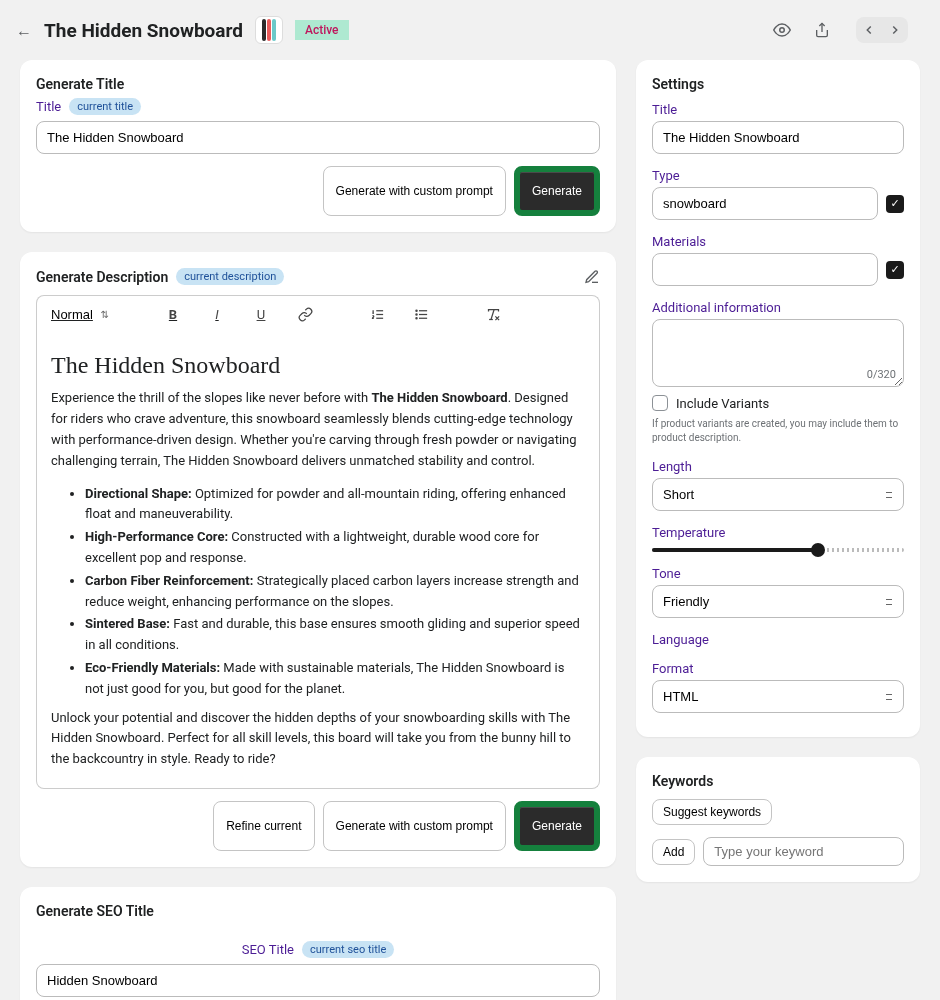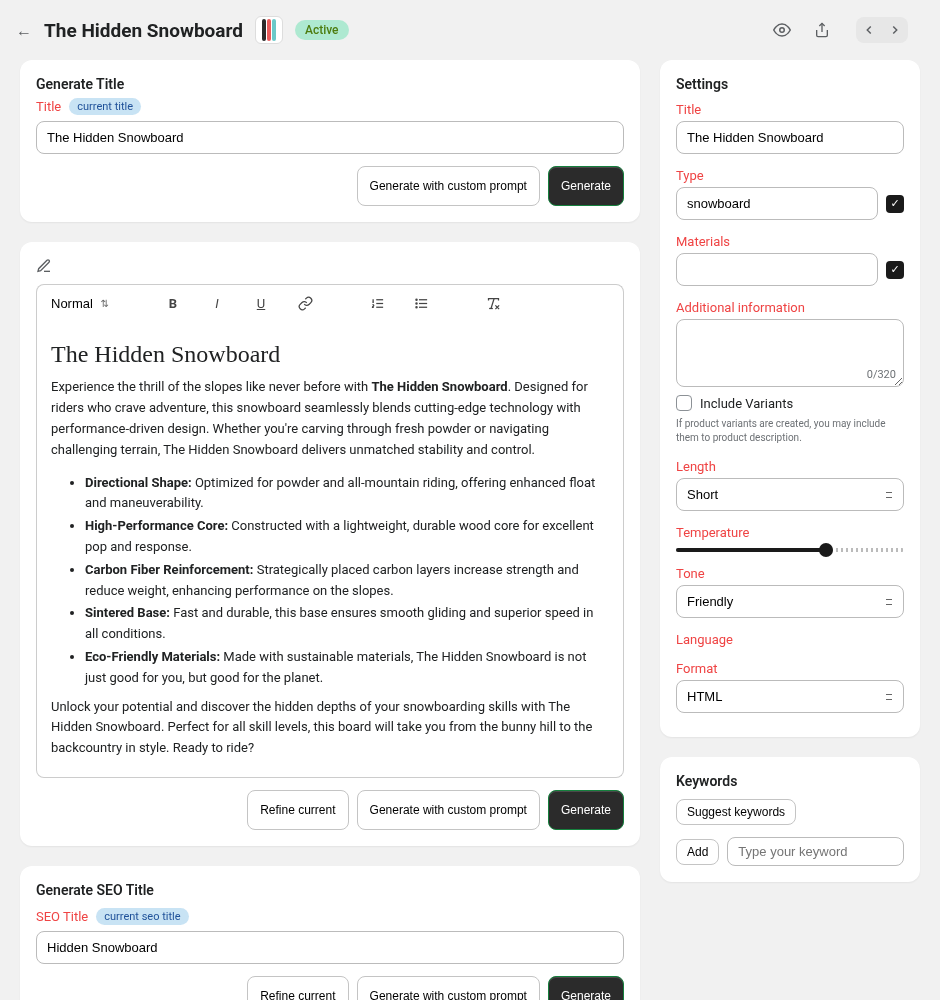--- a/index.html
+++ b/index.html
@@ -2,44 +2,44 @@
 <html><head>
 <meta charset="utf-8">
 <style>
 * { box-sizing: border-box; margin: 0; padding: 0; }
 body { font-family: -apple-system, BlinkMacSystemFont, "Segoe UI", Roboto, sans-serif; background: #f1f1f1; font-size: 13px; color: #202223; width: 940px; }
 .header { display: flex; align-items: center; padding: 16px 32px 16px 16px; gap: 12px; }
 .back-arrow { cursor: pointer; font-size: 16px; color: #5c5f62; }
 .page-title { font-size: 19px; font-weight: 700; }
 .product-thumb { width: 28px; height: 28px; background: #fff; border: 1px solid #ddd; border-radius: 6px; display: flex; align-items: center; justify-content: center; overflow: hidden; }
 .product-thumb svg { width: 16px; height: 24px; }
-.status-badge { background: #aee9d1; color: #4d7c0f; padding: 3px 10px; border-radius: 10px; font-size: 12px; font-weight: 500; }
+.status-badge { background: #aee9d1; color: #be185d; padding: 3px 10px; border-radius: 0; font-size: 12px; font-weight: 500; }
 .header-spacer { flex: 1; }
 .header-icon { width: 20px; height: 20px; cursor: pointer; color: #5c5f62; display: flex; align-items: center; justify-content: center; margin: 0 4px; }
 .nav-buttons { display: flex; background: #e7e7e7; border-radius: 8px; margin-left: 8px; }
 .nav-btn { width: 26px; height: 26px; display: flex; align-items: center; justify-content: center; cursor: pointer; color: #5c5f62; }
 .nav-btn:first-child { border-radius: 8px 0 0 8px; }
 .nav-btn:last-child { border-radius: 0 8px 8px 0; }
 .layout { display: flex; gap: 20px; padding: 0 20px 20px 20px; align-items: flex-start; }
 .main-col { flex: 1; display: flex; flex-direction: column; gap: 20px; min-width: 0; }
-.side-col { width: 260px; display: flex; flex-direction: column; gap: 20px; }
+.side-col { width: 284px; display: flex; flex-direction: column; gap: 20px; }
 .card { background: #fff; border-radius: 12px; padding: 16px; box-shadow: 0 1px 2px rgba(0,0,0,0.06); }
 .card-title { font-size: 14px; font-weight: 600; margin-bottom: 10px; }
 .section-head { display: flex; align-items: center; justify-content: space-between; margin-bottom: 10px; }
 .section-head-left { display: flex; align-items: center; gap: 8px; }
 .section-title { font-size: 14px; font-weight: 600; }
 .tag { background: #c8e3f4; color: #1f5199; padding: 2px 8px; border-radius: 10px; font-size: 11px; }
-.field-label { font-size: 13px; color: #ef4444; margin-bottom: 4px; display: block; }
+.field-label { font-size: 13px; color: #4c1d95; margin-bottom: 4px; display: block; }
 .label-row { display: flex; align-items: center; gap: 8px; margin-bottom: 6px; }
 .text-input { width: 100%; padding: 8px 10px; border: 1px solid #bbb; border-radius: 8px; font-size: 13px; background: #fff; }
 .textarea { width: 100%; min-height: 68px; padding: 8px 10px; border: 1px solid #bbb; border-radius: 8px; font-size: 13px; resize: vertical; }
 .btn-row { display: flex; justify-content: flex-end; gap: 8px; margin-top: 12px; }
 .btn { padding: 12px 12px; border-radius: 8px; font-size: 12px; cursor: pointer; border: 1px solid #c4c4c4; background: #fff; }
-.btn-primary { background: #2b2b2b; color: #fff; border: 1px solid #15803d; box-shadow: inset 0 1px 0 rgba(255,255,255,0.15); }
-.toolbar { display: flex; align-items: center; gap: 20px; padding: 6px 8px; border: 1px solid #ccc; border-bottom: none; border-radius: 8px 8px 0 0; background: #fff; }
+.btn-primary { background: #2b2b2b; color: #fff; border: 6px solid #15803d; box-shadow: inset 0 1px 0 rgba(255,255,255,0.15); }
+.toolbar { display: flex; align-items: center; gap: 20px; padding: 6px 8px; border: 1px solid #ccc; border-bottom: none; border-radius: 8px 8px 0 0; background: #fff; text-decoration: underline; }
 .toolbar-select { padding: 4px 20px 4px 6px; border: none; background: transparent; font-size: 13px; appearance: none; position: relative; }
 .toolbar-select-wrap { position: relative; display: inline-flex; align-items: center; }
 .toolbar-select-wrap::after { content: "⇅"; position: absolute; right: 4px; font-size: 10px; color: #666; pointer-events: none; }
 .toolbar-sep { width: 8px; }
 .tb-btn { width: 24px; height: 24px; display: flex; align-items: center; justify-content: center; cursor: pointer; border-radius: 4px; color: #444; }
 .editor { border: 1px solid #ccc; border-top: none; border-radius: 0 0 8px 8px; padding: 14px; min-height: 200px; font-size: 13px; line-height: 1.6; }
 .editor h1 { font-size: 24px; font-weight: 400; margin-bottom: 4px; font-family: Georgia, serif; }
 .editor h2 { font-size: 17px; font-weight: 400; margin: 6px 0 8px 0; font-family: Georgia, serif; }
 .editor ul { margin: 12px 0 8px 34px; }
 .editor li { margin-bottom: 2px; list-style-type: disc; }
@@ -116,20 +116,24 @@
     </div>
     <input class="text-input" value="The Hidden Snowboard" style="">
     <div class="btn-row">
       <button class="btn">Generate with custom prompt</button>
       <button class="btn btn-primary">Generate</button>
     </div>
   </div>
 
   <div class="card">
     <div class="section-head">
+      <div class="section-head-left">
+        <span class="section-title">Generate Description</span>
+        <span class="tag">current description</span>
+      </div>
       <span class="pencil-icon">
         <svg viewBox="0 0 24 24" width="16" height="16" fill="none" stroke="currentColor" stroke-width="2">
               <path d="M12 20h9"></path>
               <path d="M16.5 3.5a2.121 2.121 0 0 1 3 3L7 19l-4 1 1-4L16.5 3.5z"></path>
             </svg>
       </span>
     </div>
     <div class="toolbar">
       <span class="toolbar-select-wrap">
         <select class="toolbar-select"><option>Normal</option></select>
@@ -196,21 +200,21 @@
     </div>
     <div class="btn-row">
       <button class="btn">Refine current</button>
       <button class="btn">Generate with custom prompt</button>
       <button class="btn btn-primary">Generate</button>
     </div>
   </div>
 
   <div class="card">
     <div class="section-title">Generate SEO Title</div>
-    <div class="label-row" style="margin-top:10px;">
+    <div class="label-row" style="margin-top:22px;justify-content:center;">
       <span class="field-label" style="margin:0;">SEO Title</span>
       <span class="tag">current seo title</span>
     </div>
     <input class="text-input" value="Hidden Snowboard" style="">
     <div class="btn-row">
       <button class="btn">Refine current</button>
       <button class="btn">Generate with custom prompt</button>
       <button class="btn btn-primary">Generate</button>
     </div>
   </div>

